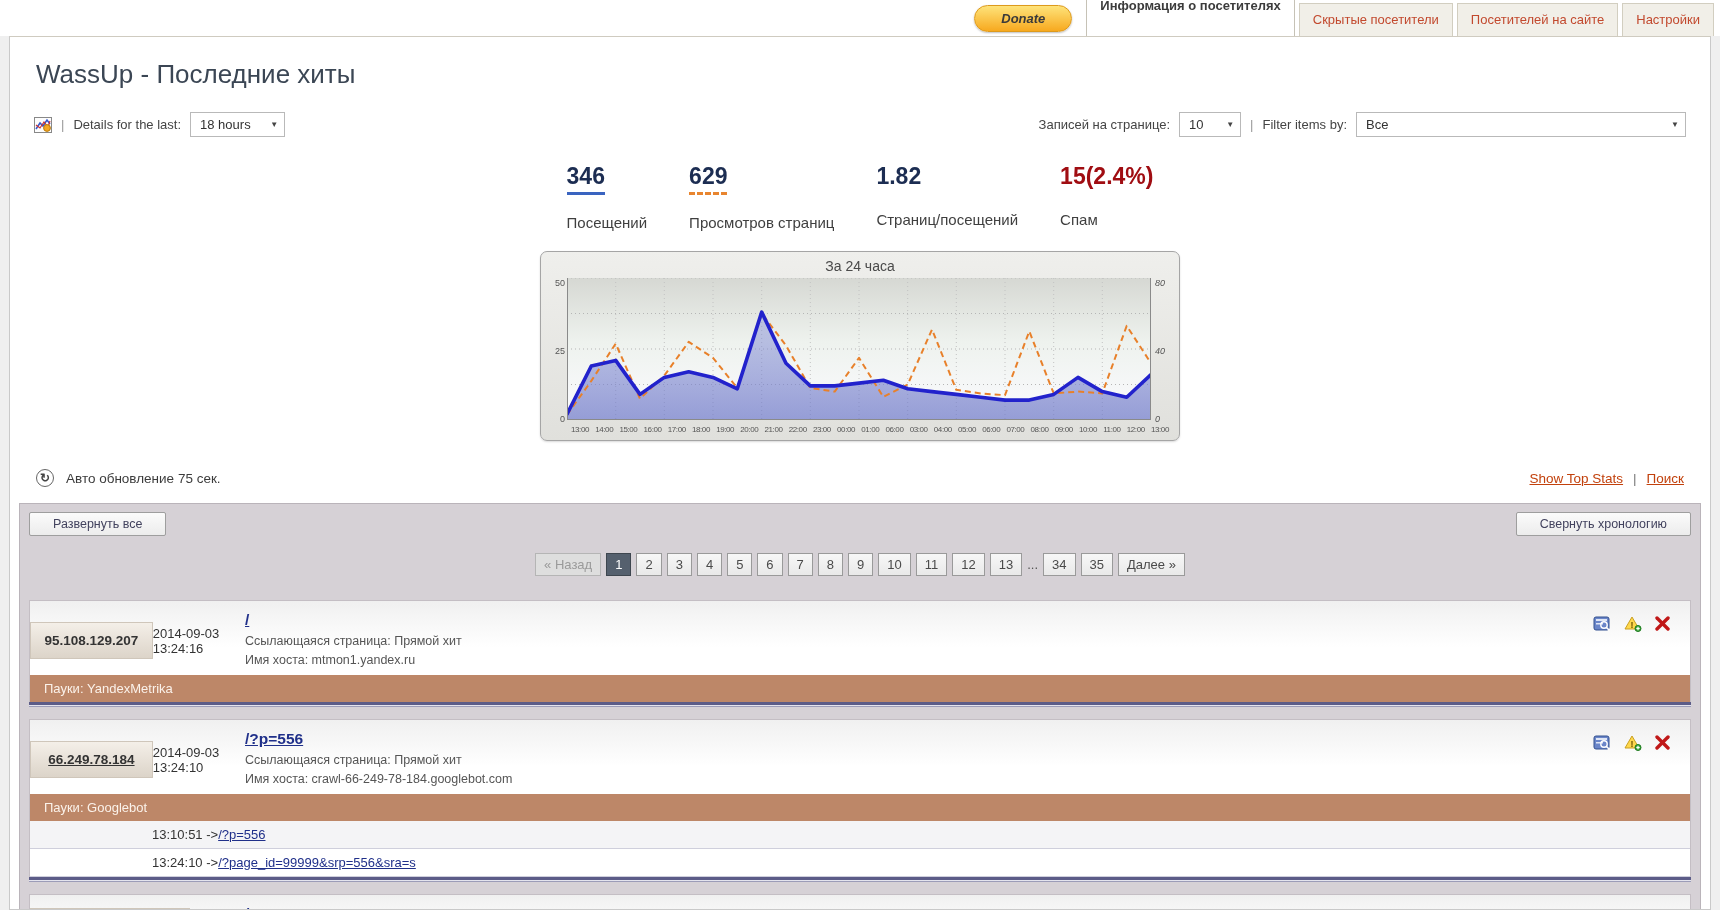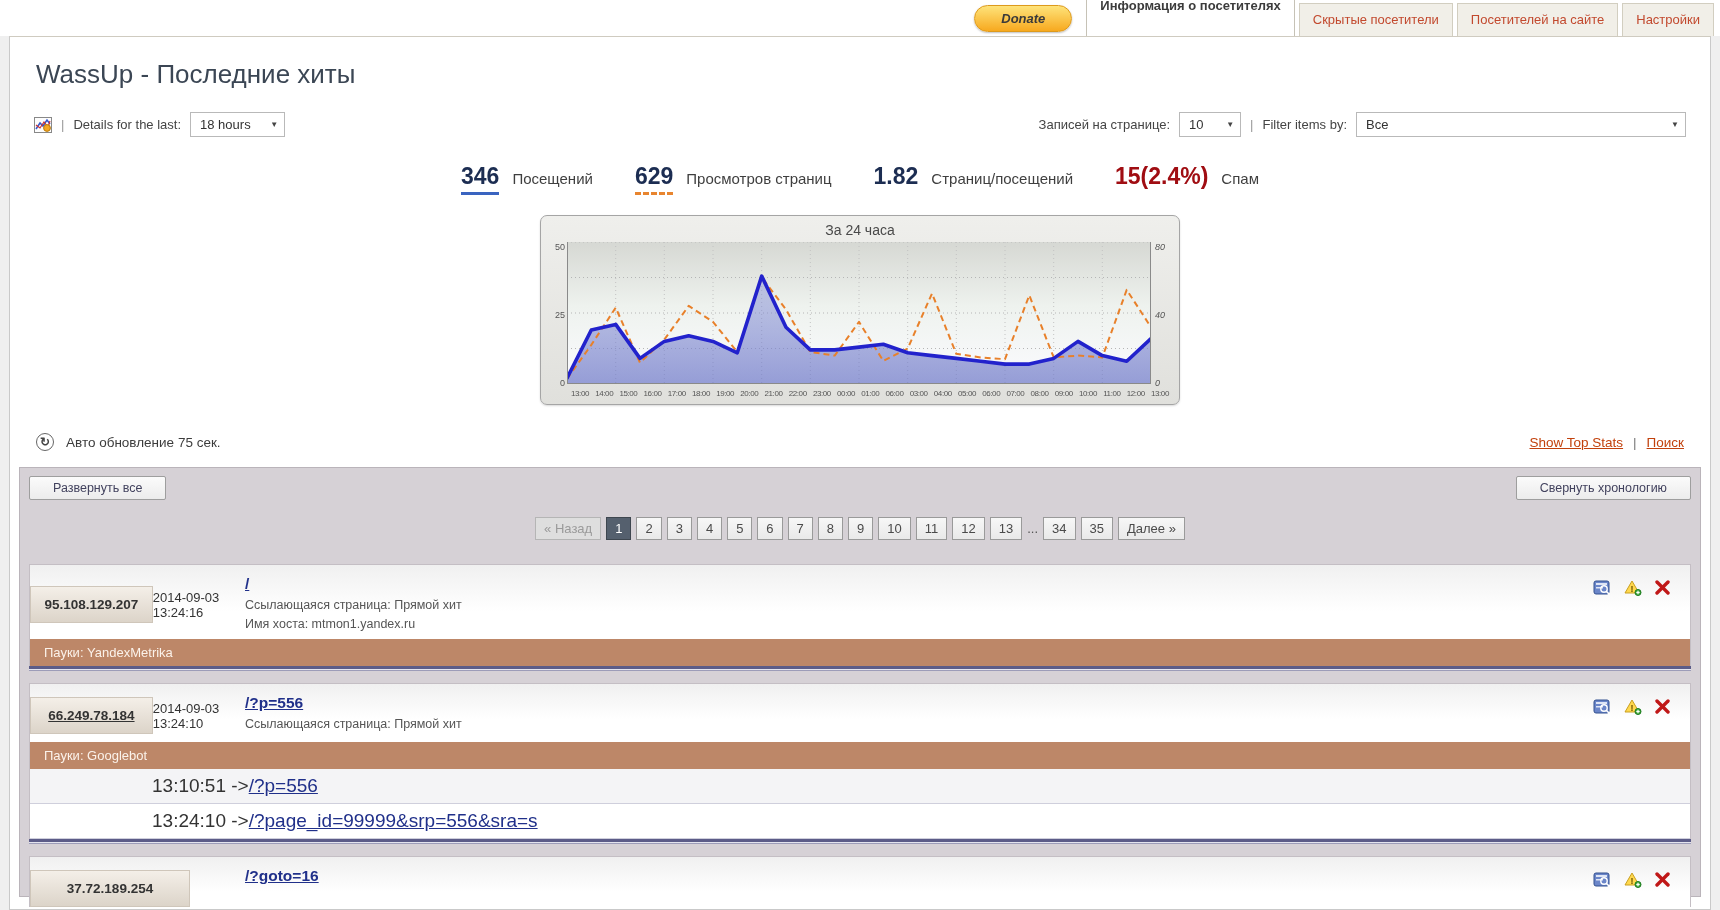--- a/index.html
+++ b/index.html
@@ -27,21 +27,21 @@
   .controls-left, .controls-right { display:flex; align-items:center; gap:9px; }
   .vsep { color:#999; }
   .select { display:inline-flex; align-items:center; justify-content:space-between;
     border:1px solid #b9b9b9; background:#fff; padding:4px 6px 4px 9px; font-size:13px;
     color:#333; cursor:pointer; gap:10px; }
   .select .arr { font-size:8px; color:#444; }
   .sel-hours { width:95px; } .sel-pp { width:62px; } .sel-filter { width:330px; }
 
   
   .stats-row { display:flex; justify-content:center; align-items:baseline; gap:42px; margin-top:26px; }
-  .stat { display:flex; align-items:baseline; gap:13px; }
+  .stat { display:flex; align-items:baseline; gap:19px;flex-direction:column; }
   .stat .num { font-size:23px; font-weight:bold; color:#1c2d52; padding-bottom:2px; }
   .stat .lbl { font-size:15px; color:#3f3f3f; }
   .u-solid { border-bottom:3px solid #3a64c0; }
   .u-dashed { border-bottom:3px dashed #e8852f; }
   .num.spam { color:#a00d12; }
 
   
   .chart-box { width:640px; margin:20px auto 0; border:1px solid #a5a5a5; border-radius:7px;
     background:linear-gradient(#efefec,#e0e0dc); padding:6px 4px 4px; box-shadow:0 1px 2px rgba(0,0,0,.15); }
   .chart-title { text-align:center; font-size:14px; color:#4a4a4a; margin-bottom:4px; }
@@ -88,21 +88,21 @@
   .ip-box a { color:#333; }
   .rec-date { font-size:13px; color:#333; }
   .mid-col { flex:1; padding-top:10px; }
   .page-link { display:inline-block; font-size:15.5px; font-weight:bold; color:#20308a;
     text-decoration:underline; cursor:pointer; }
   .meta { font-size:12.5px; color:#555; margin-top:5px; }
   .icons-col { width:120px; display:flex; justify-content:flex-end; align-items:flex-start;
     gap:13px; padding:15px 20px 0 0; }
   .icons-col svg { cursor:pointer; }
   .spider-bar { background:#bd8768; color:#fbf2ea; font-size:13px; padding:6px 14px; margin-top:8px; }
-  .hit-row { padding:6px 0 6px 122px; font-size:19px; color:#333; border-bottom:1px solid #cfcfdc; }
+  .hit-row { padding:6px 0 6px 122px; font-size:13px; color:#333; border-bottom:1px solid #cfcfdc; }
   .hit-row a { color:#20308a; text-decoration:underline; cursor:pointer; }
   .hit-row:nth-child(odd) { background:#f4f4f6; }
   .card-sep { border-top:3px solid #5c5c88; border-bottom:1px solid #9c9cb8; height:5px;
     background:#e4e4ee; margin-bottom:12px; }
 </style>
 </head>
 <body>
 
 <div class="topbar">
   <button class="donate-btn">Donate</button>
@@ -322,20 +322,21 @@
 
     <div class="card">
       <div class="card-top rec-main">
         <div class="left-col">
           <div class="ip-box"><a style="text-decoration:underline">66.249.78.184</a></div>
           <div class="rec-date">2014-09-03 13:24:10</div>
         </div>
         <div class="mid-col">
           <a class="page-link">/?p=556</a>
           <div class="meta">Ссылающаяся страница: Прямой хит</div>
+          <div class="meta">Имя хоста: crawl-66-249-78-184.googlebot.com</div>
         </div>
         <div class="icons-col">
           <svg width="18" height="16" viewBox="0 0 18 16">
             <rect x="1" y="1" width="15" height="13" rx="2" fill="#6b86c9" stroke="#33508f"></rect>
             <rect x="3" y="3" width="11" height="2" fill="#dfe6f5"></rect>
             <rect x="3" y="7" width="7" height="1.5" fill="#dfe6f5"></rect>
             <circle cx="11" cy="9" r="3.2" fill="none" stroke="#ffffff" stroke-width="1.4"></circle>
             <line x1="13.2" y1="11.2" x2="16" y2="14" stroke="#ffffff" stroke-width="1.6"></line>
           </svg>
           <svg width="18" height="16" viewBox="0 0 18 16">

